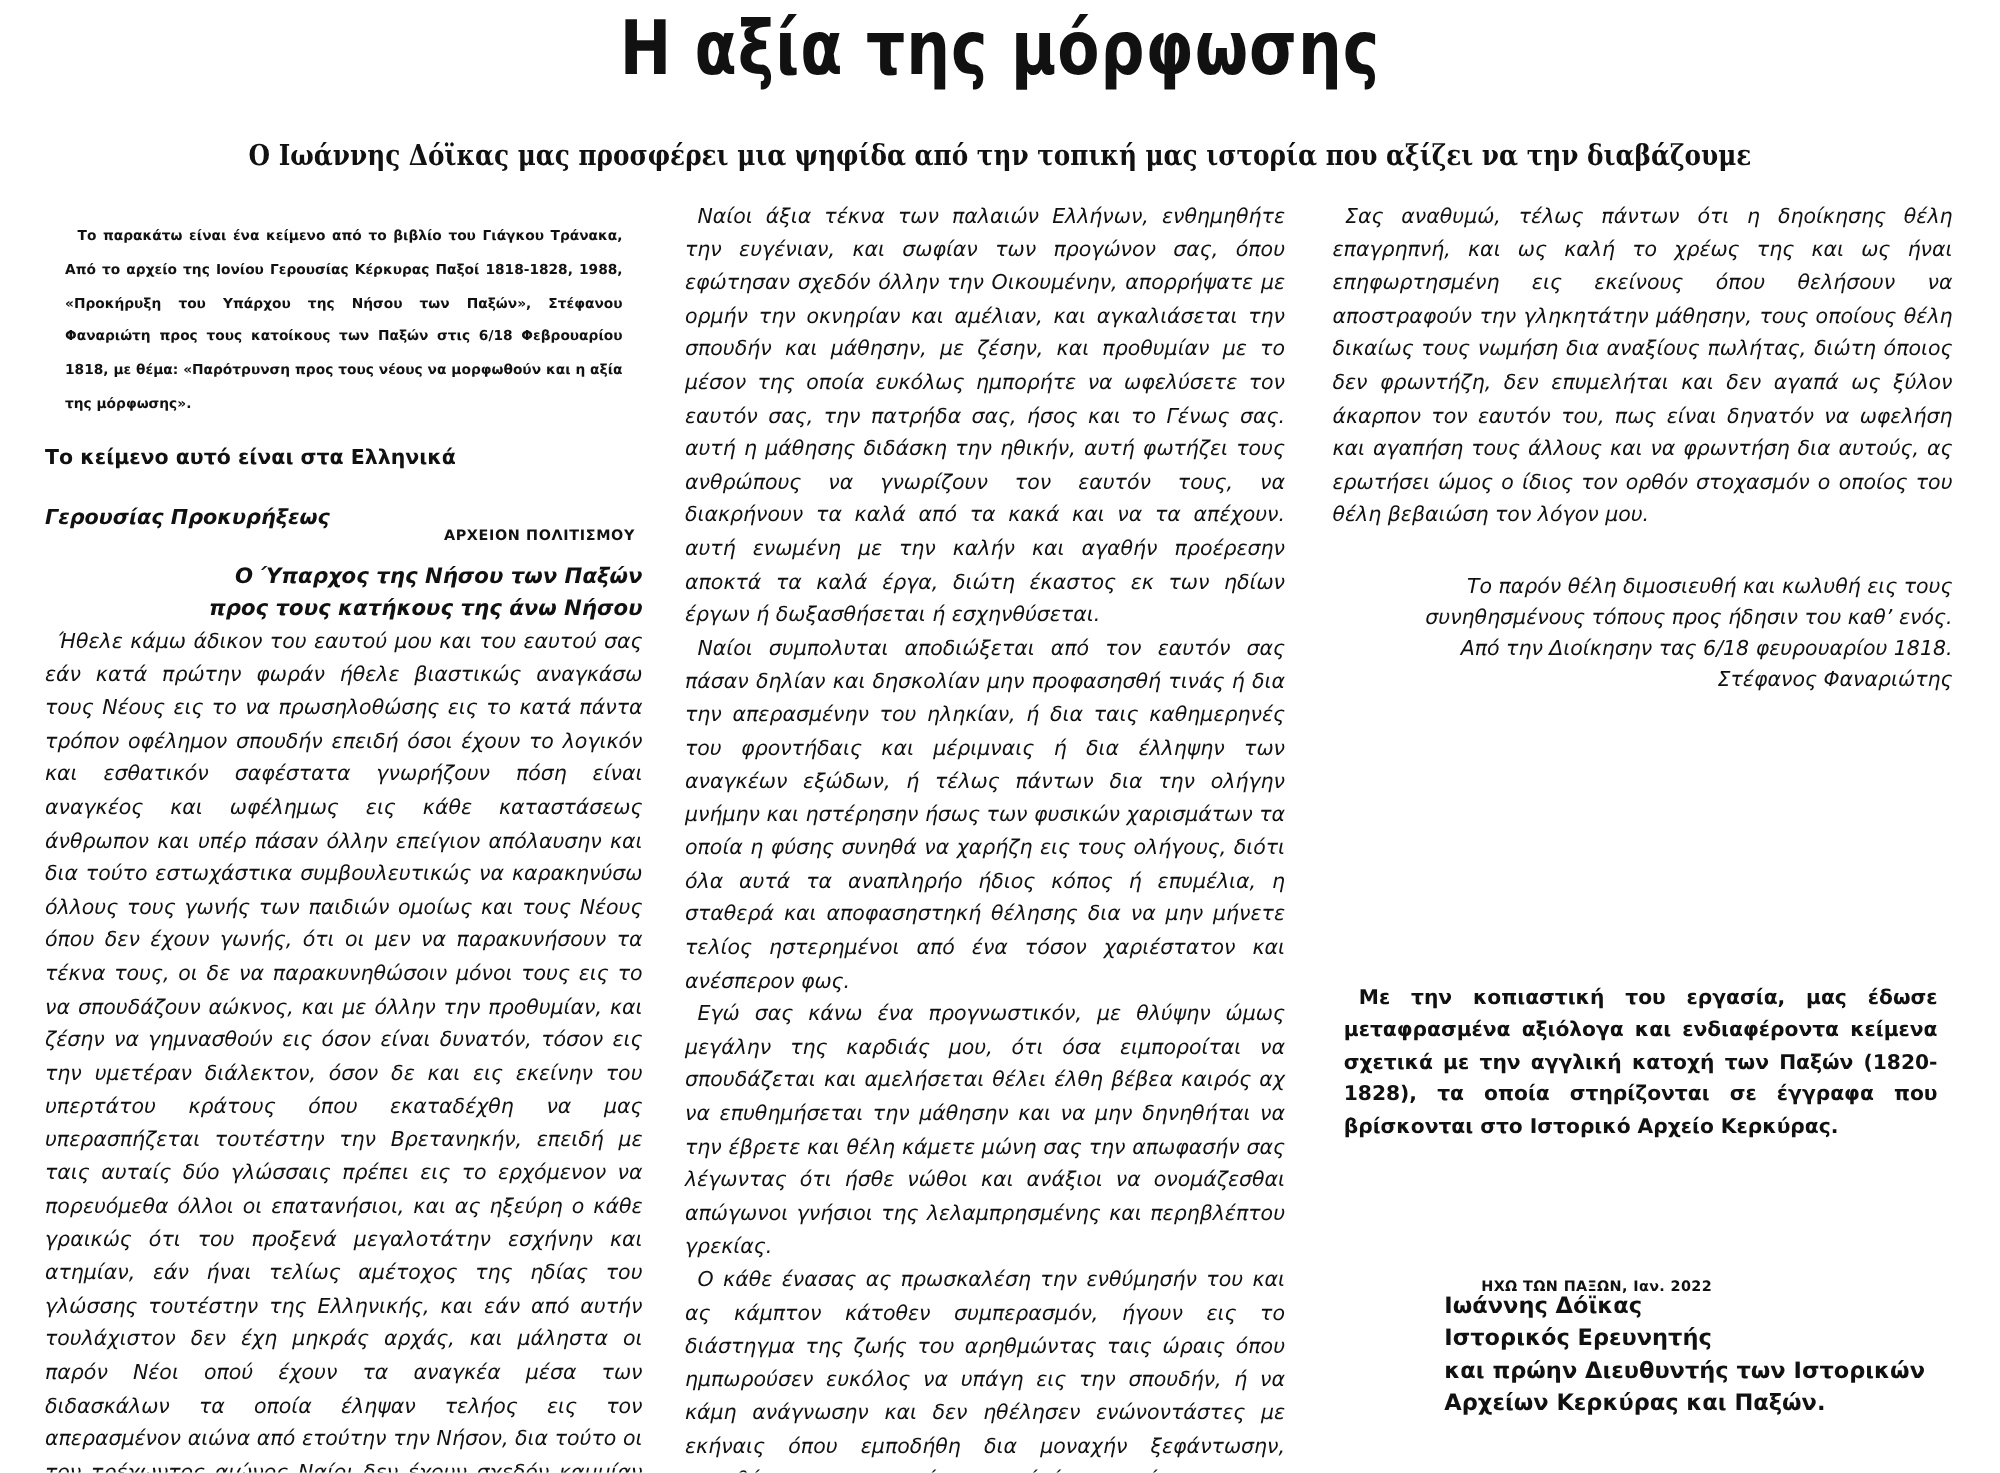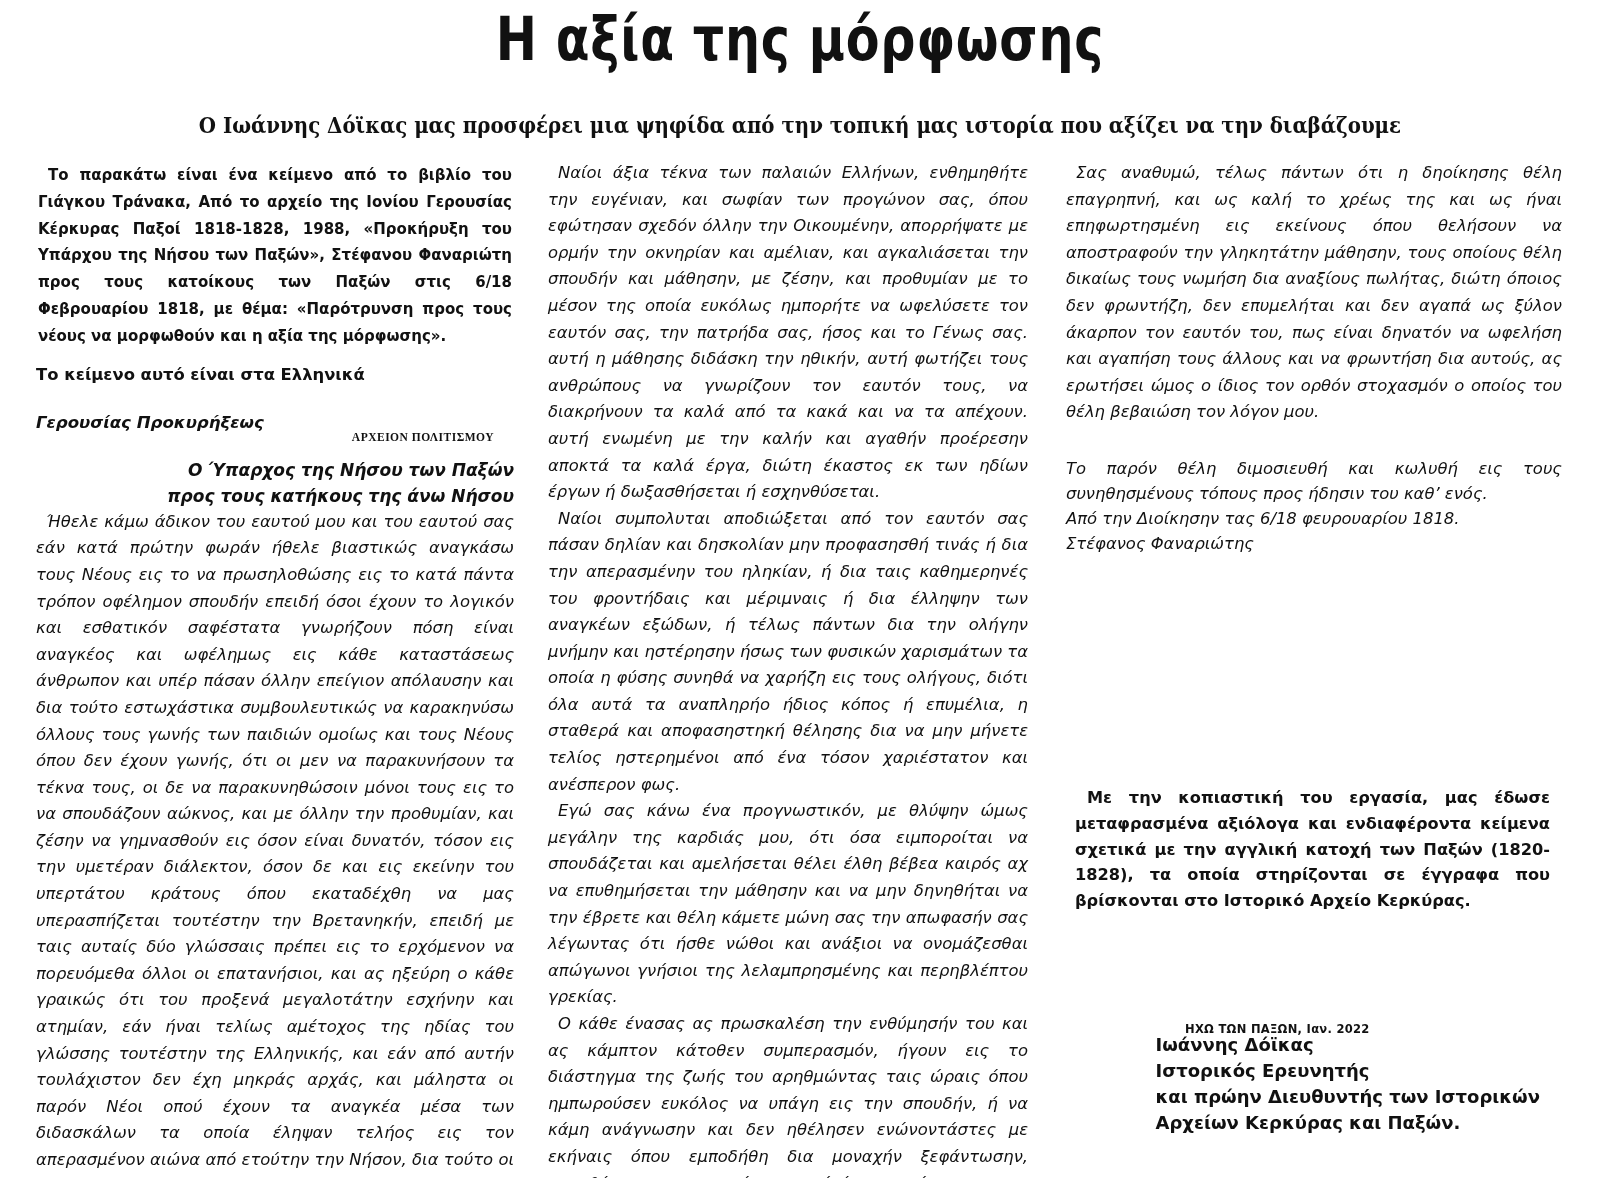--- a/index.html
+++ b/index.html
@@ -22,28 +22,28 @@
     transform: scaleX(0.86); transform-origin: center;
   }
   .col {
     position: absolute; top: 160px;
     font-size: 16.4px; line-height: 26.6px;
     text-align: justify;
   }
   .col1 { left: 36px; width: 478px; }
   .col2 { left: 548px; width: 480px; }
   .col3 { left: 1066px; width: 496px; }
-  .intro { font-weight: bold; font-size: 15px; line-height: 26.8px; margin: 2px; text-indent: 10px; }
+  .intro { font-weight: bold; font-size: 11px; line-height: 26.8px; margin: 16px; text-indent: 10px; }
   .lang-note { font-weight: bold; margin: 12px 0 0 0; }
   .copy-head { margin-top: 22px; display: flex; justify-content: space-between; align-items: flex-end; }
   .copy-title { font-style: italic; font-weight: bold; font-size: 16.6px; }
-  .archive-label { font-size: 11.5px; font-weight: bold; letter-spacing: 0.5px; margin-right: 20px; margin-bottom: -14px; font-family: Liberation Serif, serif; }
+  .archive-label { font-size: 11.5px; font-weight: bold; letter-spacing: 0.5px; margin-right: 6px; margin-bottom: -14px; }
   .addressee { text-align: right; font-style: italic; font-weight: bold; font-size: 17px; line-height: 26px; margin-top: 20px; }
   .it { font-style: italic; margin: 0; text-indent: 10px; }
-  .closing { font-style: italic; margin-top: 30px; line-height: 25px; }
+  .closing { font-style: italic; text-align: right; margin-top: 30px; line-height: 25px; }
   .closing div { margin: 0; }
   .note-box {
     position: absolute; left: 1075px; top: 785px; width: 475px;
     font-weight: bold; font-size: 16.2px; line-height: 25.8px; text-align: justify;
   }
   .note-box p { margin: 0; text-indent: 12px; }
   .source {
     position: absolute; left: 1170px; top: 1022px;
     font-size: 11.5px; font-weight: bold; letter-spacing: 0.3px; margin-left: 15px;
   }

